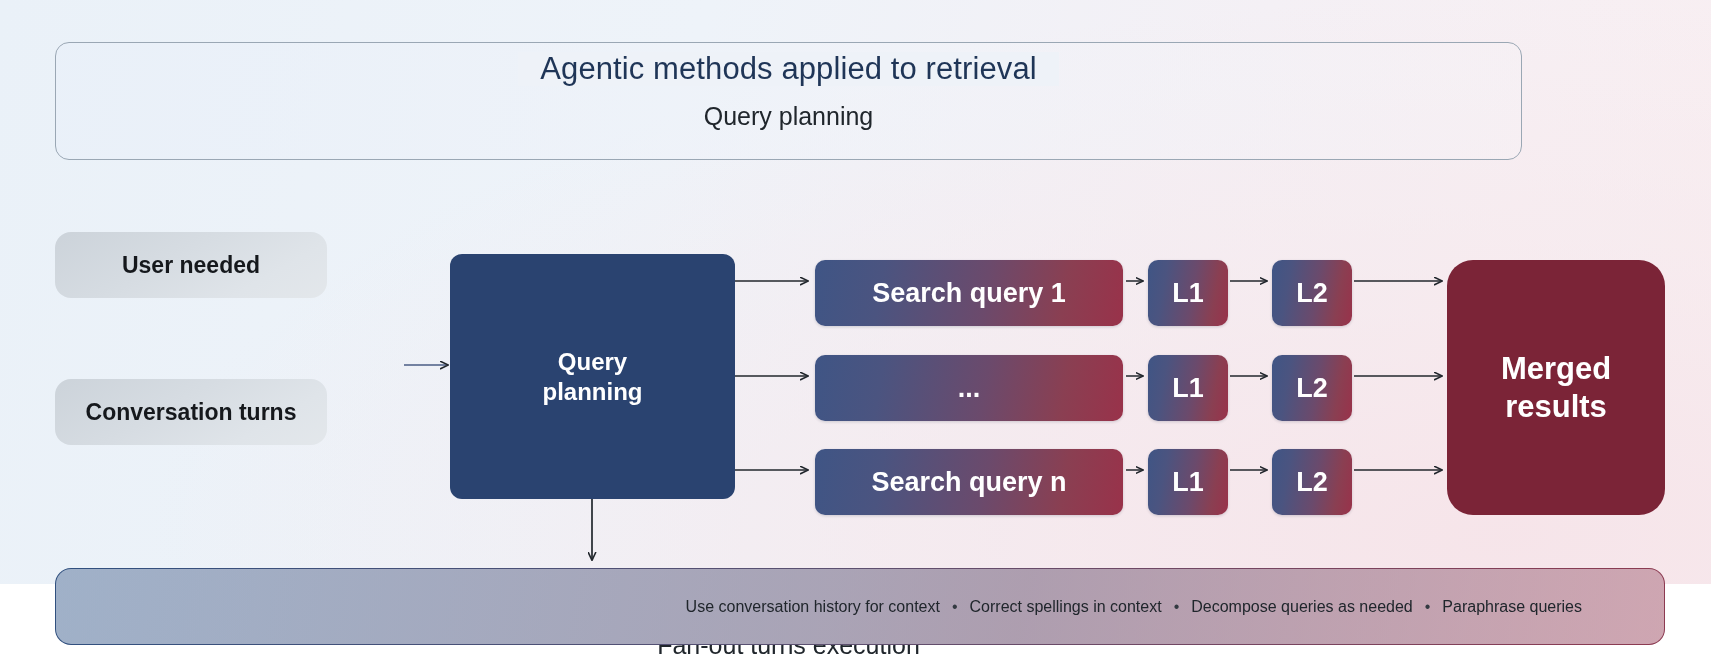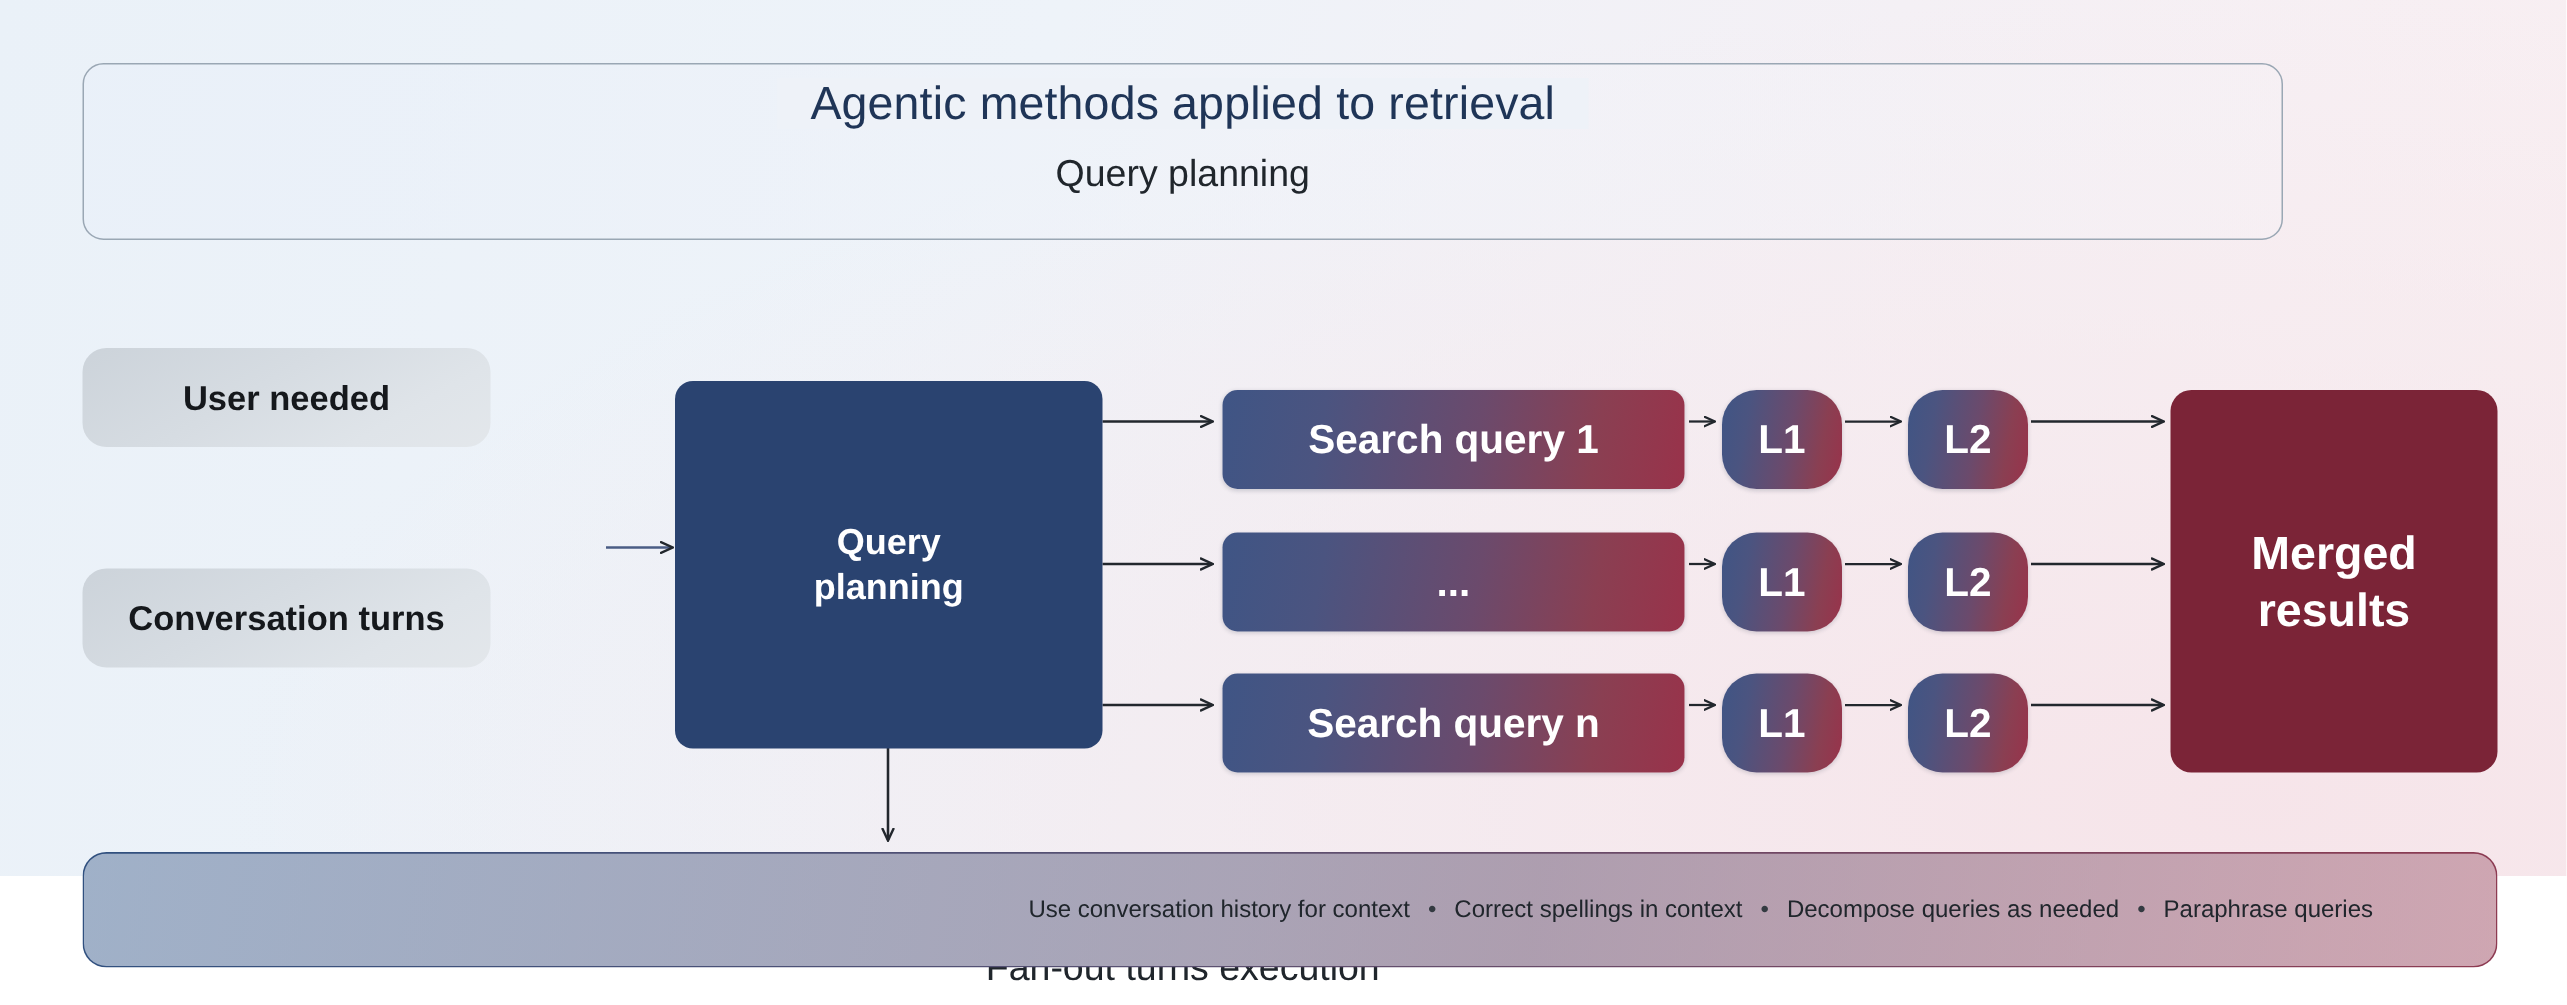--- a/index.html
+++ b/index.html
@@ -112,38 +112,38 @@
     font-size: 24px;
     line-height: 1.24;
   }
 
   .grad-box {
     border-radius: 10px;
     background: linear-gradient(100deg, #3f5585 0%, #4b5480 22%, #6b4a6c 55%, #8a3f52 80%, #99324a 100%);
     box-shadow: 0 1px 3px rgba(30,40,60,0.18);
   }
   .sq   { width: 308px; height: 66px; font-size: 27px; }
-  .lbox { width: 80px;  height: 66px; font-size: 27px; border-radius: 23px; }
+  .lbox { width: 80px;  height: 66px; font-size: 27px; }
 
   #sq1 { left: 815px; top: 248px; }
   #sq2 { left: 815px; top: 343px; }
   #sq3 { left: 815px; top: 437px; }
   #l1a { left: 1148px; top: 248px; }
   #l1b { left: 1148px; top: 343px; }
   #l1c { left: 1148px; top: 437px; }
   #l2a { left: 1272px; top: 248px; }
   #l2b { left: 1272px; top: 343px; }
   #l2c { left: 1272px; top: 437px; }
 
   #merged {
     left: 1447px;
     top: 248px;
     width: 218px;
     height: 255px;
-    border-radius: 14px;
+    border-radius: 26px;
     background: #7b2437;
     font-size: 31px;
     line-height: 1.22;
   }
 
   
   .bottom-panel {
     position: absolute;
     left: 55px;
     top: 568px;

